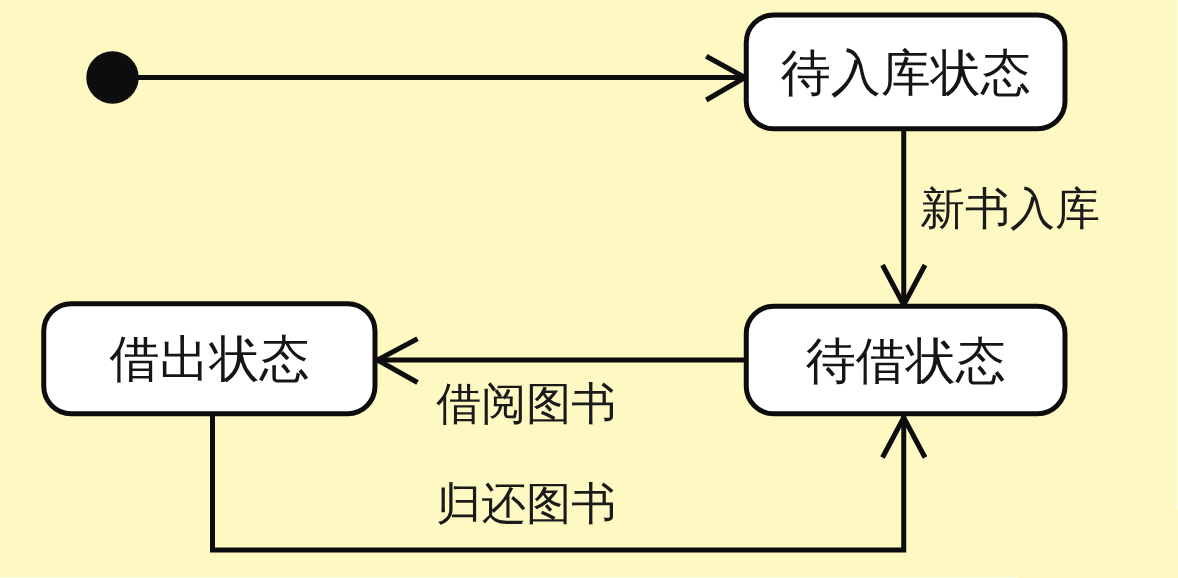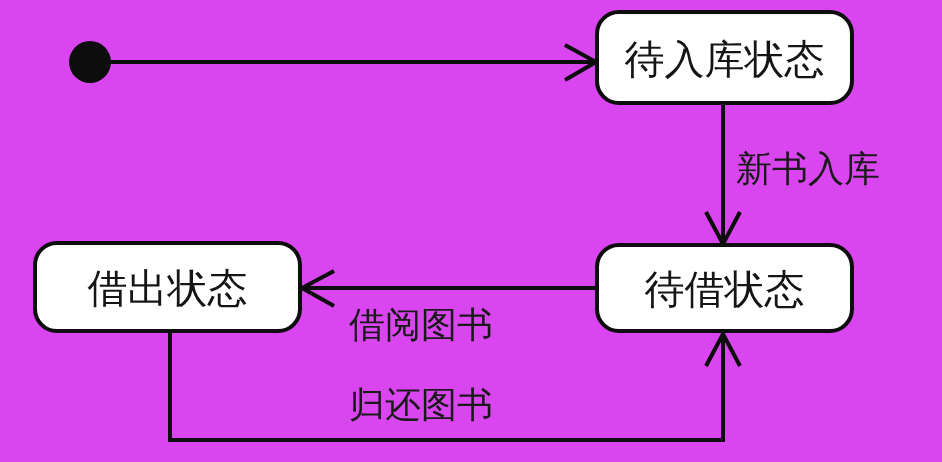--- a/index.html
+++ b/index.html
@@ -8,21 +8,21 @@
     padding: 0;
     background: #ffffff;
   }
   body {
     font-family: "DejaVu Sans", sans-serif;
   }
   #diagram-canvas {
     position: relative;
     width: 942px;
     height: 462px;
-    background: #d946ef;
+    background: #fef9c3;
     overflow: hidden;
   }
   #diagram-canvas svg {
     position: absolute;
     top: 0;
     left: 0;
     width: 942px;
     height: 462px;
   }
   .state-label {

